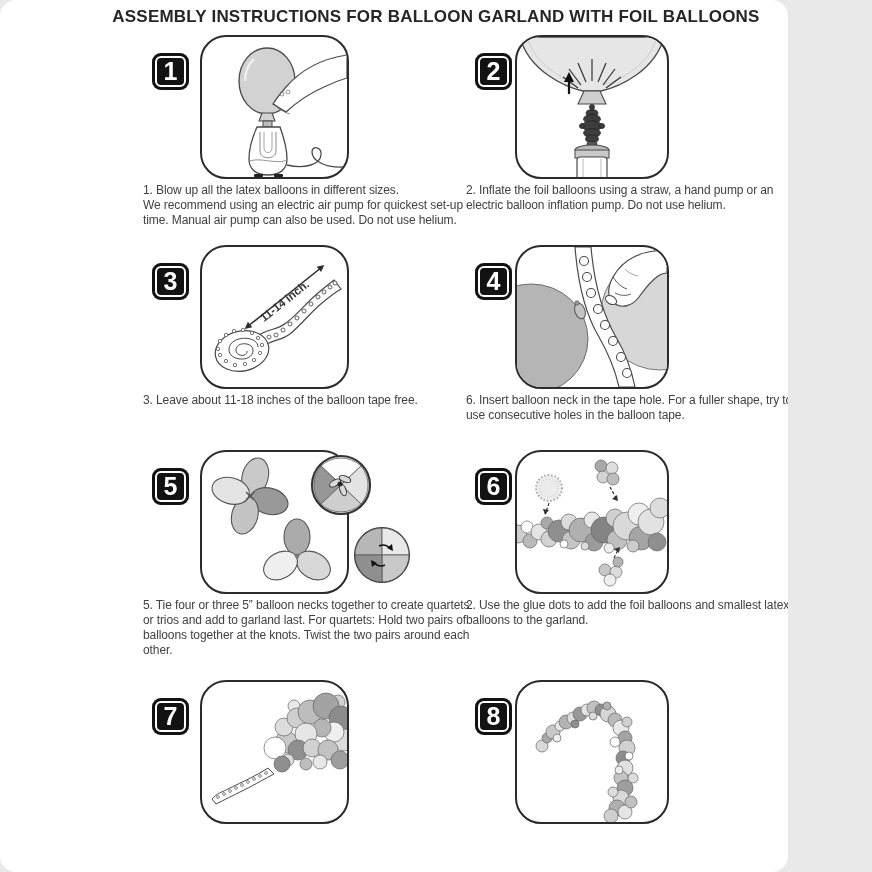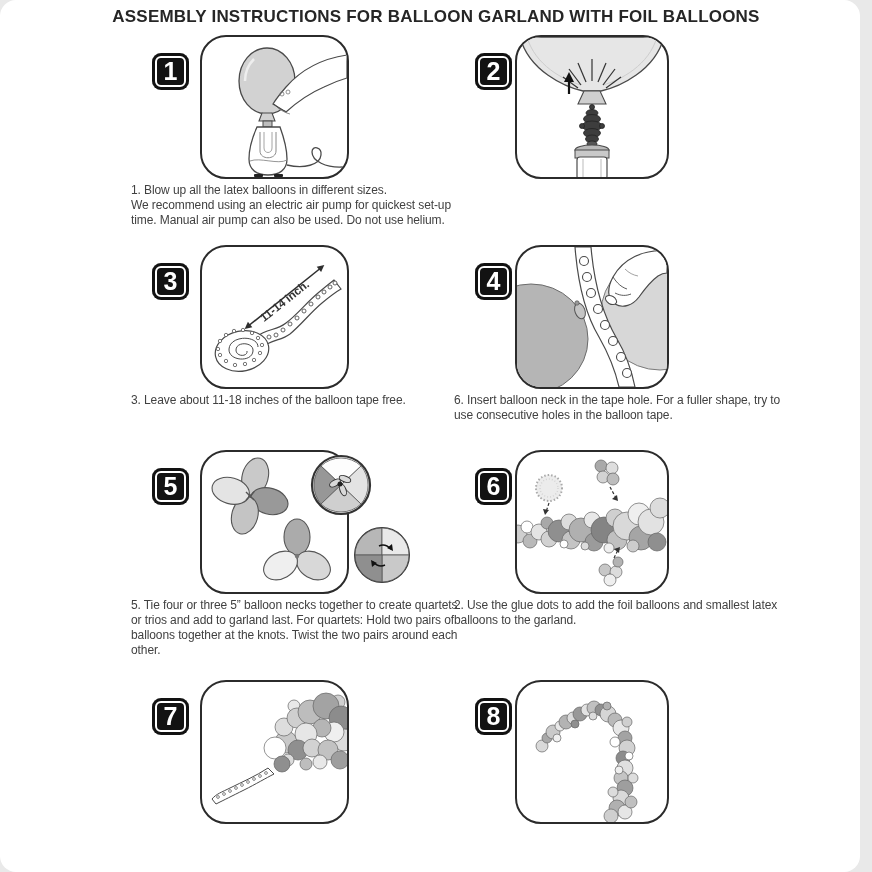--- a/index.html
+++ b/index.html
@@ -3,21 +3,21 @@
 <meta charset="utf-8">
 <style>
   html,body{margin:0;padding:0;}
   body{
     width:872px;height:872px;
     background:#e9e9e9;
     font-family:"Liberation Sans", sans-serif;
     -webkit-font-smoothing:antialiased;
   }
   .sheet{
-    position:relative;width:860px;height:872px;
+    position:relative;width:788px;height:872px;
     background:#ffffff;border-radius:16px;overflow:hidden;
   }
   .title{
     position:absolute;left:0;top:7px;width:872px;
     text-align:center;font-size:17px;font-weight:700;
     color:#262626;letter-spacing:.2px;
   }
   .step{position:absolute;width:340px;height:214px;}
   .step.col-l{left:127px;}
   .step.col-r{left:450px;}
@@ -31,21 +31,21 @@
     line-height:1;
   }
   .panel{
     position:absolute;top:0;height:140px;background:#ffffff;
     border:2.4px solid #2b2b2b;border-radius:26px;overflow:hidden;
   }
   .col-l .panel{left:73px;width:145px;}
   .col-r .panel{left:65px;width:150px;}
   .panel svg{display:block;width:100%;height:100%;}
   .caption{
-    position:absolute;left:4px;top:148px;width:334px;
+    position:absolute;left:16px;top:148px;width:334px;
     font-size:12px;line-height:1.24;color:#414141;
     letter-spacing:-0.1px;white-space:pre-line;
   }
   .callout{position:absolute;z-index:3;}
 </style>
 </head>
 <body>
 
 <div class="sheet">
 
@@ -107,20 +107,21 @@
           <ellipse cx="75" cy="102" rx="6.5" ry="4"></ellipse>
           <ellipse cx="75" cy="107" rx="5" ry="3" fill="#555555"></ellipse>
         </g>
         <ellipse cx="75" cy="113" rx="17" ry="5" fill="#b9b9b9" stroke="#4a4a4a" stroke-width="1.1"></ellipse>
         <rect x="58" y="113" width="34" height="8" fill="#c9c9c9" stroke="#4a4a4a" stroke-width="1"></rect>
         <rect x="60" y="120" width="30" height="22" rx="3" fill="#ffffff" stroke="#4a4a4a" stroke-width="1.2"></rect>
         <line x1="66" y1="122" x2="66" y2="140" stroke="#bbbbbb" stroke-width="1"></line>
         <line x1="84" y1="122" x2="84" y2="140" stroke="#bbbbbb" stroke-width="1"></line>
       </svg>
     </div>
+    <div class="caption">2. Inflate the foil balloons using a straw, a hand pump or an electric balloon inflation pump. Do not use helium.</div>
   </div>
 
   <div class="step col-l row2">
     <div class="badge">3</div>
     <div class="panel">
       <svg viewBox="0 0 145 140">
         <path d="M54,90 C66,81 74,84 84,76 C95,68 104,56 116,46 C122,41 128,36 132,33 L139,42 C132,46 126,51 120,56 C109,65 99,78 88,87 C79,94 70,92 59,101 Z" fill="#ffffff" stroke="#4a4a4a" stroke-width="1.2"></path>
         <g fill="#ffffff" stroke="#555555" stroke-width="0.9">
           <circle cx="60" cy="95" r="2"></circle>
             <circle cx="67" cy="90" r="2"></circle>

